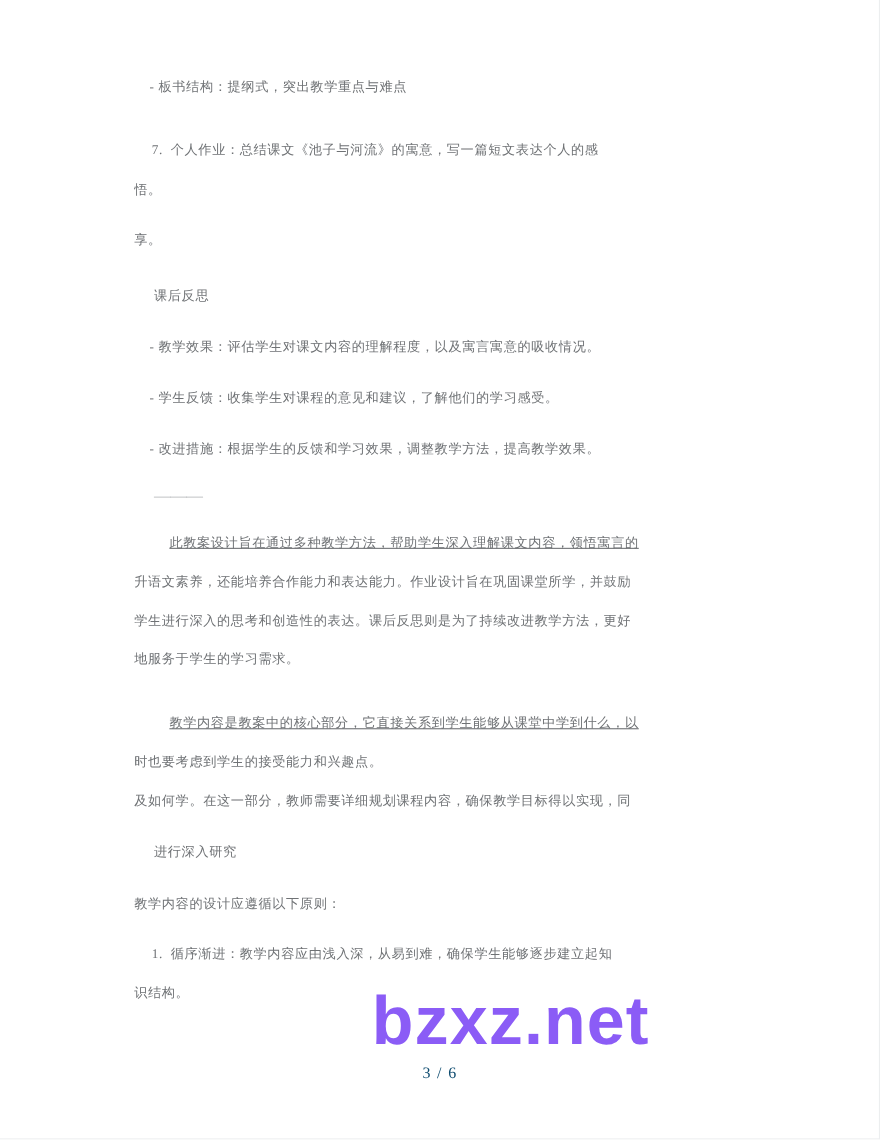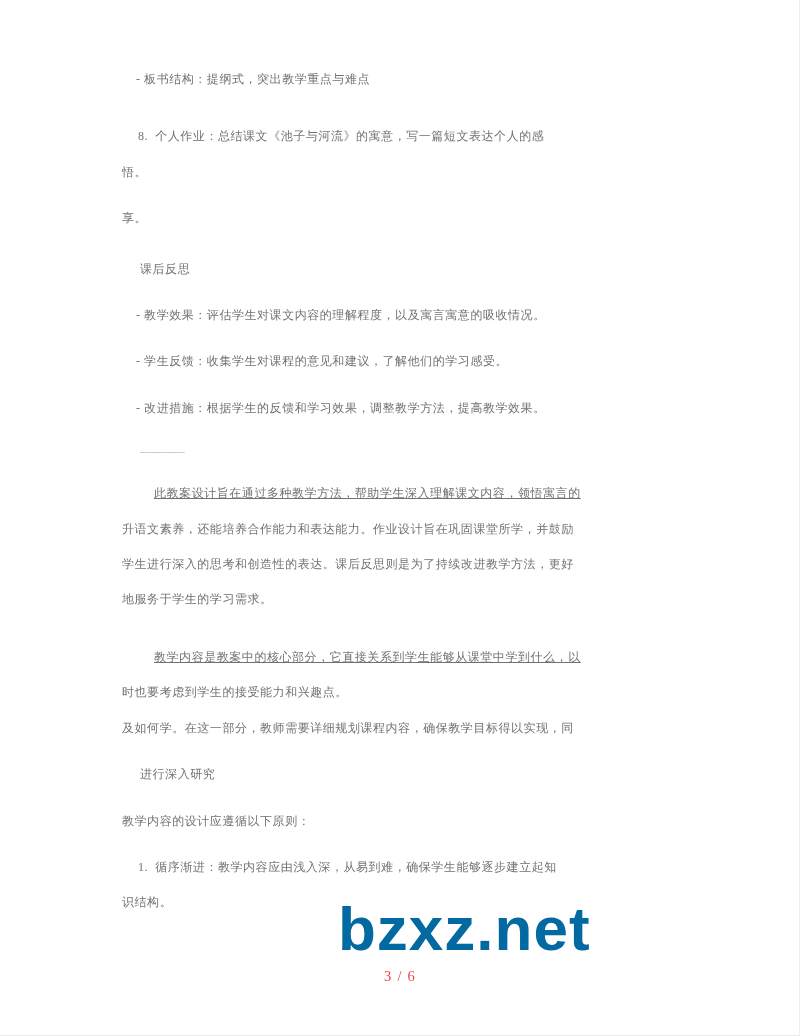--- a/index.html
+++ b/index.html
@@ -28,21 +28,21 @@
 
   
   .watermark {
     position: absolute;
     left: 338px;
     top: 898px;
     font-family: "Liberation Sans", "DejaVu Sans", sans-serif;
     font-size: 62px;
     font-weight: 700;
     letter-spacing: 1px;
-    color: #0369a1;
+    color: #8b5cf6;
     user-select: none;
     pointer-events: none;
     line-height: 1;
     white-space: nowrap;
   }
 
   
   .doc-body {
     position: absolute;
     left: 122px;
@@ -80,39 +80,39 @@
 
   
   .page-number {
     position: absolute;
     left: 0;
     top: 968px;
     width: 800px;
     text-align: center;
     font-family: "Liberation Serif", "DejaVu Serif", serif;
     font-size: 14.5px;
-    color: #ef4444;
+    color: #0c4a6e;
     letter-spacing: 1.2px;
   }
 </style>
 </head>
 <body>
 
 <div class="page">
 
   <div class="watermark">bzxz.net</div>
 
   <div class="doc-body">
 
     <div class="line ind-bullet">- 板书结构：提纲式，突出教学重点与难点</div>
     <div class="gap-sm"></div>
 
     <div class="gap-sm"></div>
 
-    <div class="line ind-num">8.  个人作业：总结课文《池子与河流》的寓意，写一篇短文表达个人的感</div>
+    <div class="line ind-num">7.  个人作业：总结课文《池子与河流》的寓意，写一篇短文表达个人的感</div>
     <div class="line ind-none">悟。</div>
     <div class="gap-sm"></div>
 
     <div class="line ind-none">享。</div>
     <div class="gap-md"></div>
 
     <div class="line ind-head">课后反思</div>
     <div class="gap-sm"></div>
 
     <div class="line ind-bullet">- 教学效果：评估学生对课文内容的理解程度，以及寓言寓意的吸收情况。</div>

